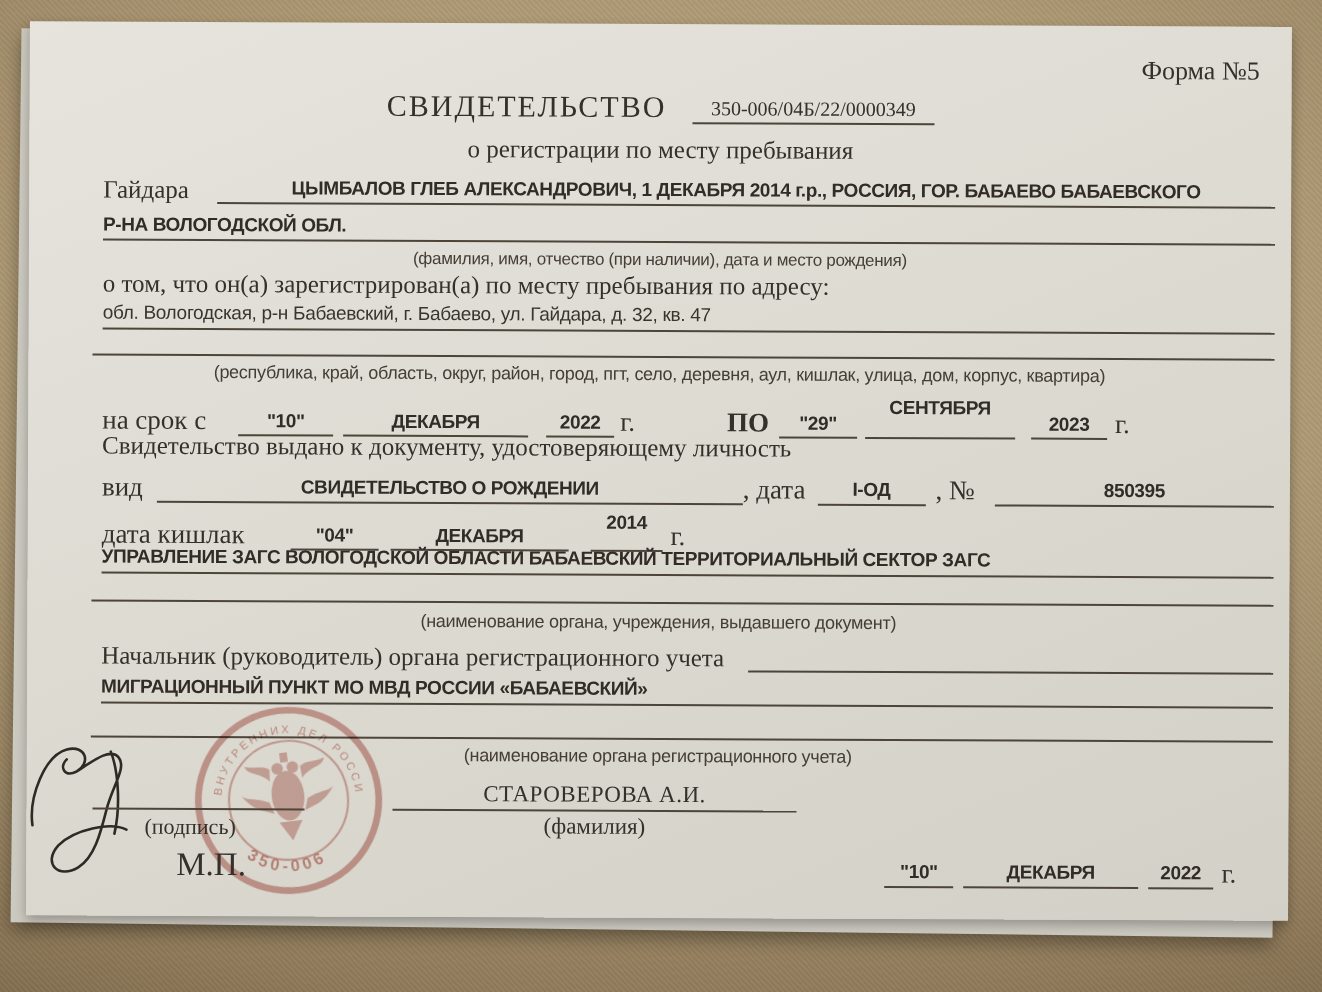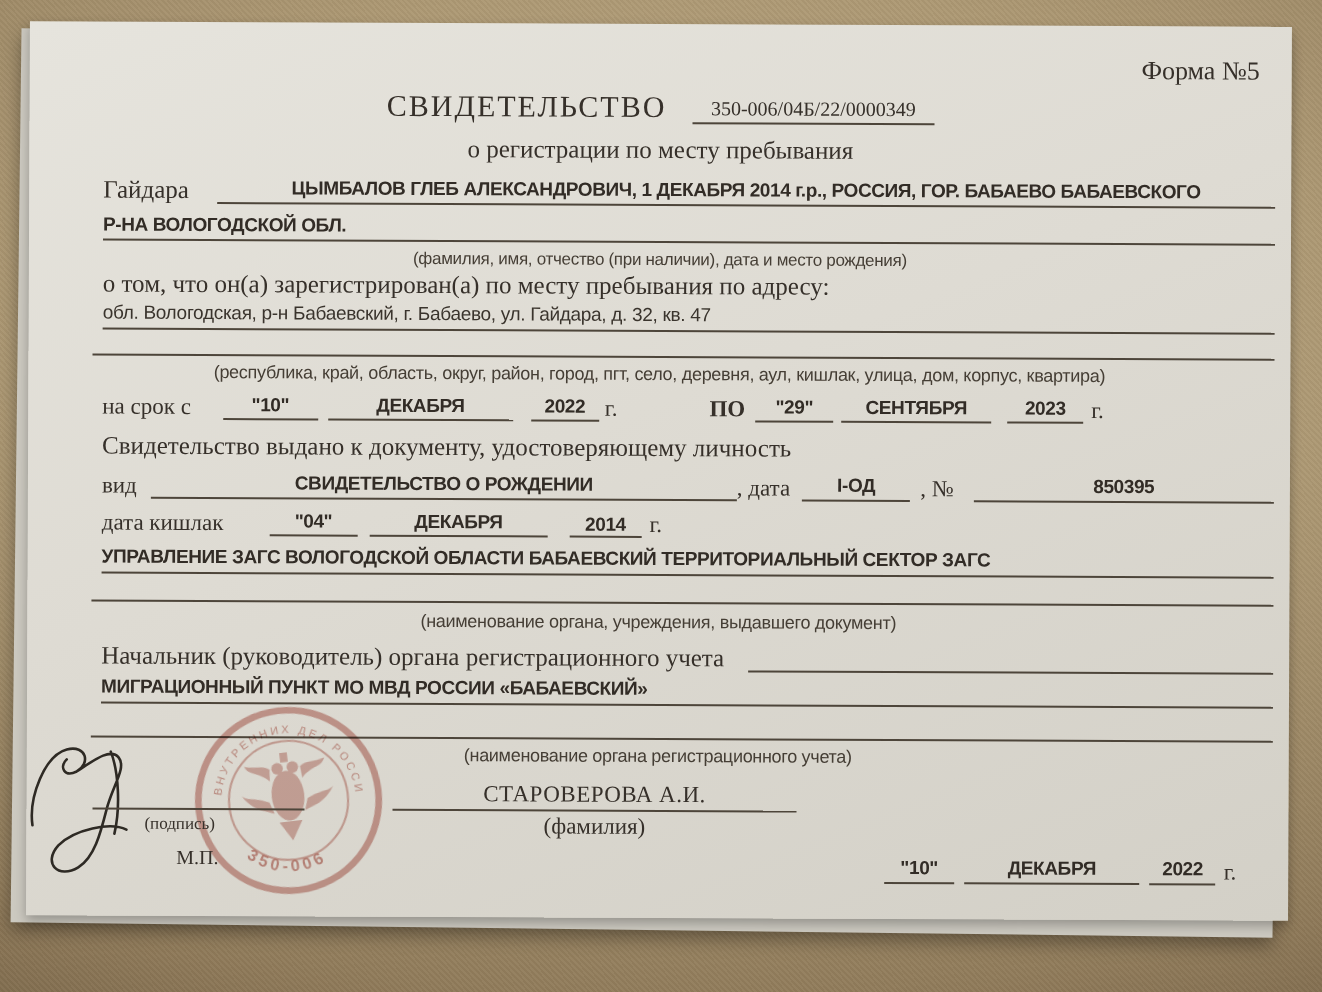--- a/index.html
+++ b/index.html
@@ -21,21 +21,21 @@
     box-shadow:0 8px 18px rgba(0,0,0,.35);
   }
   .paper{
     position:absolute;left:28px;top:24px;width:1262px;height:894px;
     background:linear-gradient(158deg,#e6e4dd 0%,#dedbd3 45%,#d3d0c7 100%);
     transform:rotate(.25deg);
     box-shadow:0 5px 12px rgba(0,0,0,.28);
     color:#3a332b;
   }
   .abs{position:absolute;}
-  .serif{font-family:"Liberation Serif",serif;font-size:23px;color:#36302a;}
+  .serif{font-family:"Liberation Serif",serif;font-size:27px;color:#36302a;}
   .val{font-family:"Liberation Sans",sans-serif;font-weight:700;font-size:19px;letter-spacing:-.4px;color:#322c26;}
   .val-light{font-family:"Liberation Sans",sans-serif;font-weight:400;font-size:19px;letter-spacing:-.3px;color:#3a342d;}
   .cap{font-family:"Liberation Sans",sans-serif;font-weight:400;font-size:17px;letter-spacing:-.3px;color:#453e35;}
   .fld{border-bottom:2px solid #4d453a;text-align:center;display:inline-block;box-sizing:border-box;}
   .rule{border-bottom:2px solid #4d453a;height:0;}
   .row{display:flex;align-items:flex-end;}
   .center{left:0;width:100%;text-align:center;}
   .title{font-size:30px;letter-spacing:2px;}
   .nowrap{white-space:nowrap;}
   .sig-svg{overflow:visible;}
@@ -74,41 +74,41 @@
   <div class="abs center cap" style="top:340px;font-size:18px;">(республика, край, область, округ, район, город, пгт, село, деревня, аул, кишлак, улица, дом, корпус, квартира)</div>
 
   <div class="abs row" style="top:372px;left:74px;right:16px;">
     <span class="serif">на срок с</span>
     <span class="fld val" style="width:95px;margin-left:32px;padding-bottom:2px;">"10"</span>
     <span class="fld val" style="width:185px;margin-left:10px;padding-bottom:2px;">ДЕКАБРЯ</span>
     <span class="fld val" style="width:68px;margin-left:18px;padding-bottom:2px;">2022</span>
     <span class="serif" style="margin-left:6px;">г.</span>
     <span class="serif" style="margin-left:92px;font-weight:700;">ПО</span>
     <span class="fld val" style="width:78px;margin-left:10px;padding-bottom:2px;">"29"</span>
-    <span class="fld val" style="width:150px;margin-left:8px;padding-bottom:2px;">СЕНТЯБРЯ</span>
+    <span class="fld val" style="width:150px;margin-left:8px;padding-bottom:18px;">СЕНТЯБРЯ</span>
     <span class="fld val" style="width:76px;margin-left:16px;padding-bottom:2px;">2023</span>
     <span class="serif" style="margin-left:8px;">г.</span>
   </div>
 
   <div class="abs serif" style="top:410px;left:74px;font-size:25px;">Свидетельство выдано к документу, удостоверяющему личность</div>
 
   <div class="abs row" style="top:450px;left:74px;right:16px;">
     <span class="serif">вид</span>
     <span class="fld val" style="width:586px;margin-left:14px;padding-bottom:3px;">СВИДЕТЕЛЬСТВО О РОЖДЕНИИ</span>
     <span class="serif nowrap">, дата</span>
     <span class="fld val" style="width:108px;margin-left:12px;padding-bottom:3px;">I-ОД</span>
     <span class="serif nowrap" style="margin-left:10px;">, №</span>
     <span class="fld val" style="flex:1;margin-left:20px;padding-bottom:3px;">850395</span>
   </div>
 
   <div class="abs row" style="top:488px;left:74px;">
     <span class="serif">дата кишлак</span>
     <span class="fld val" style="width:88px;margin-left:46px;padding-bottom:2px;">"04"</span>
     <span class="fld val" style="width:178px;margin-left:12px;padding-bottom:2px;">ДЕКАБРЯ</span>
-    <span class="fld val" style="width:72px;margin-left:22px;padding-bottom:0;">2014</span>
+    <span class="fld val" style="width:72px;margin-left:22px;padding-bottom:16px;">2014</span>
     <span class="serif" style="margin-left:8px;">г.</span>
   </div>
 
   <div class="abs fld val" style="top:524px;left:74px;right:16px;text-align:left;padding-bottom:4px;">УПРАВЛЕНИЕ ЗАГС ВОЛОГОДСКОЙ ОБЛАСТИ БАБАЕВСКИЙ ТЕРРИТОРИАЛЬНЫЙ СЕКТОР ЗАГС</div>
   <div class="abs rule" style="top:578px;left:64px;right:16px;"></div>
   <div class="abs center cap" style="top:588px;font-size:18px;">(наименование органа, учреждения, выдавшего документ)</div>
 
   <div class="abs row" style="top:620px;left:74px;right:16px;">
     <span class="serif" style="font-size:25px;">Начальник (руководитель) органа регистрационного учета</span>
     <span class="fld" style="flex:1;margin-left:24px;height:28px;"></span>
@@ -145,22 +145,22 @@
     </svg>
   </div>
 
   <svg class="abs sig-svg" style="top:716px;left:-12px;" width="180" height="150" viewBox="0 0 180 150">
     <path d="M 18,88 C 14,60 30,18 52,12 C 72,7 76,26 62,34 C 50,40 44,30 52,22
              M 62,34 C 80,22 96,10 104,20 C 112,30 98,48 92,72 C 86,96 80,120 64,130
              C 44,142 28,126 44,108 C 60,92 96,84 112,92
              M 96,14 C 104,34 106,70 100,96" fill="none" stroke="#2e2a24" stroke-width="2.6" stroke-linecap="round"></path>
   </svg>
   <div class="abs rule" style="top:786px;left:66px;width:212px;border-bottom-width:2.4px;"></div>
-  <div class="abs serif" style="top:792px;left:118px;font-size:17px;">(подпись)</div>
-  <div class="abs serif" style="top:824px;left:150px;font-size:20px;">М.П.</div>
+  <div class="abs serif" style="top:792px;left:118px;font-size:22px;">(подпись)</div>
+  <div class="abs serif" style="top:824px;left:150px;font-size:33px;">М.П.</div>
 
   <div class="abs" style="top:758px;left:366px;width:404px;text-align:center;">
     <div class="serif" style="font-size:23px;letter-spacing:.5px;border-bottom:2.4px solid #4d453a;padding-bottom:2px;">СТАРОВЕРОВА А.И.</div>
     <div class="serif" style="font-size:23px;margin-top:2px;">(фамилия)</div>
   </div>
 
   <div class="abs row" style="top:832px;left:858px;right:52px;">
     <span class="fld val" style="width:74px;padding-bottom:3px;">"10"</span>
     <span class="fld val" style="width:186px;margin-left:10px;padding-bottom:3px;">ДЕКАБРЯ</span>
     <span class="fld val" style="width:70px;margin-left:10px;padding-bottom:3px;">2022</span>

